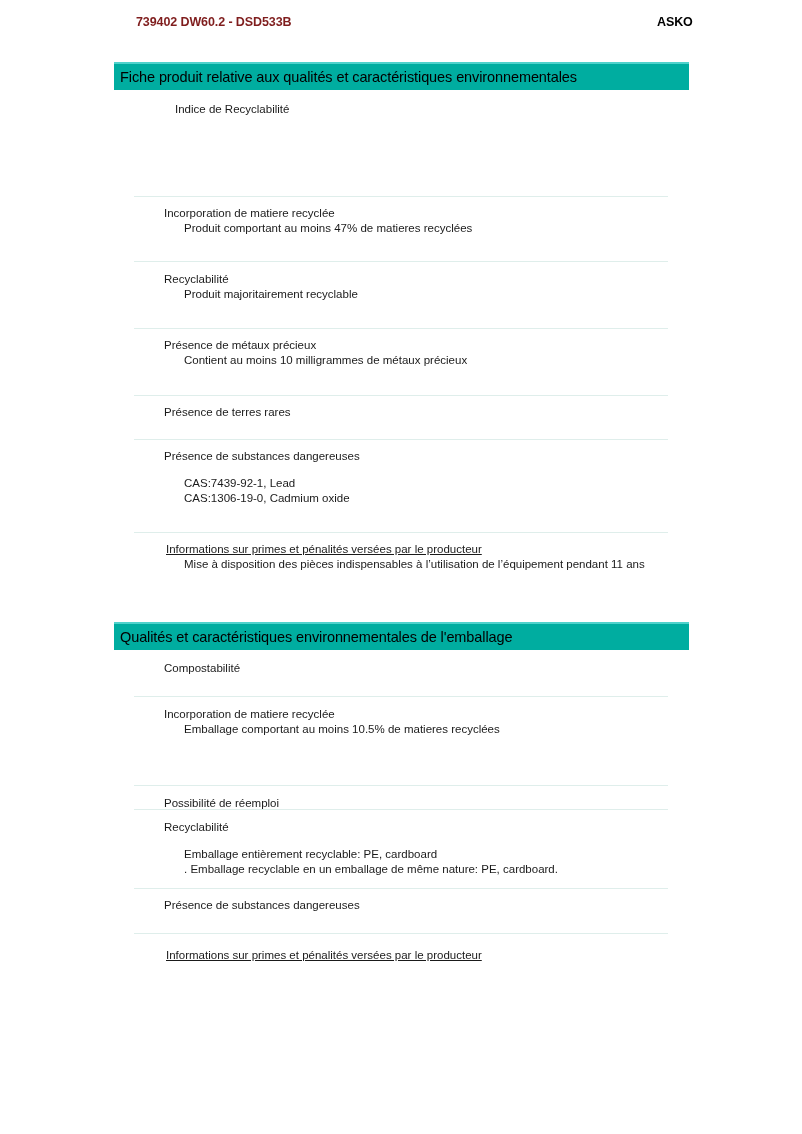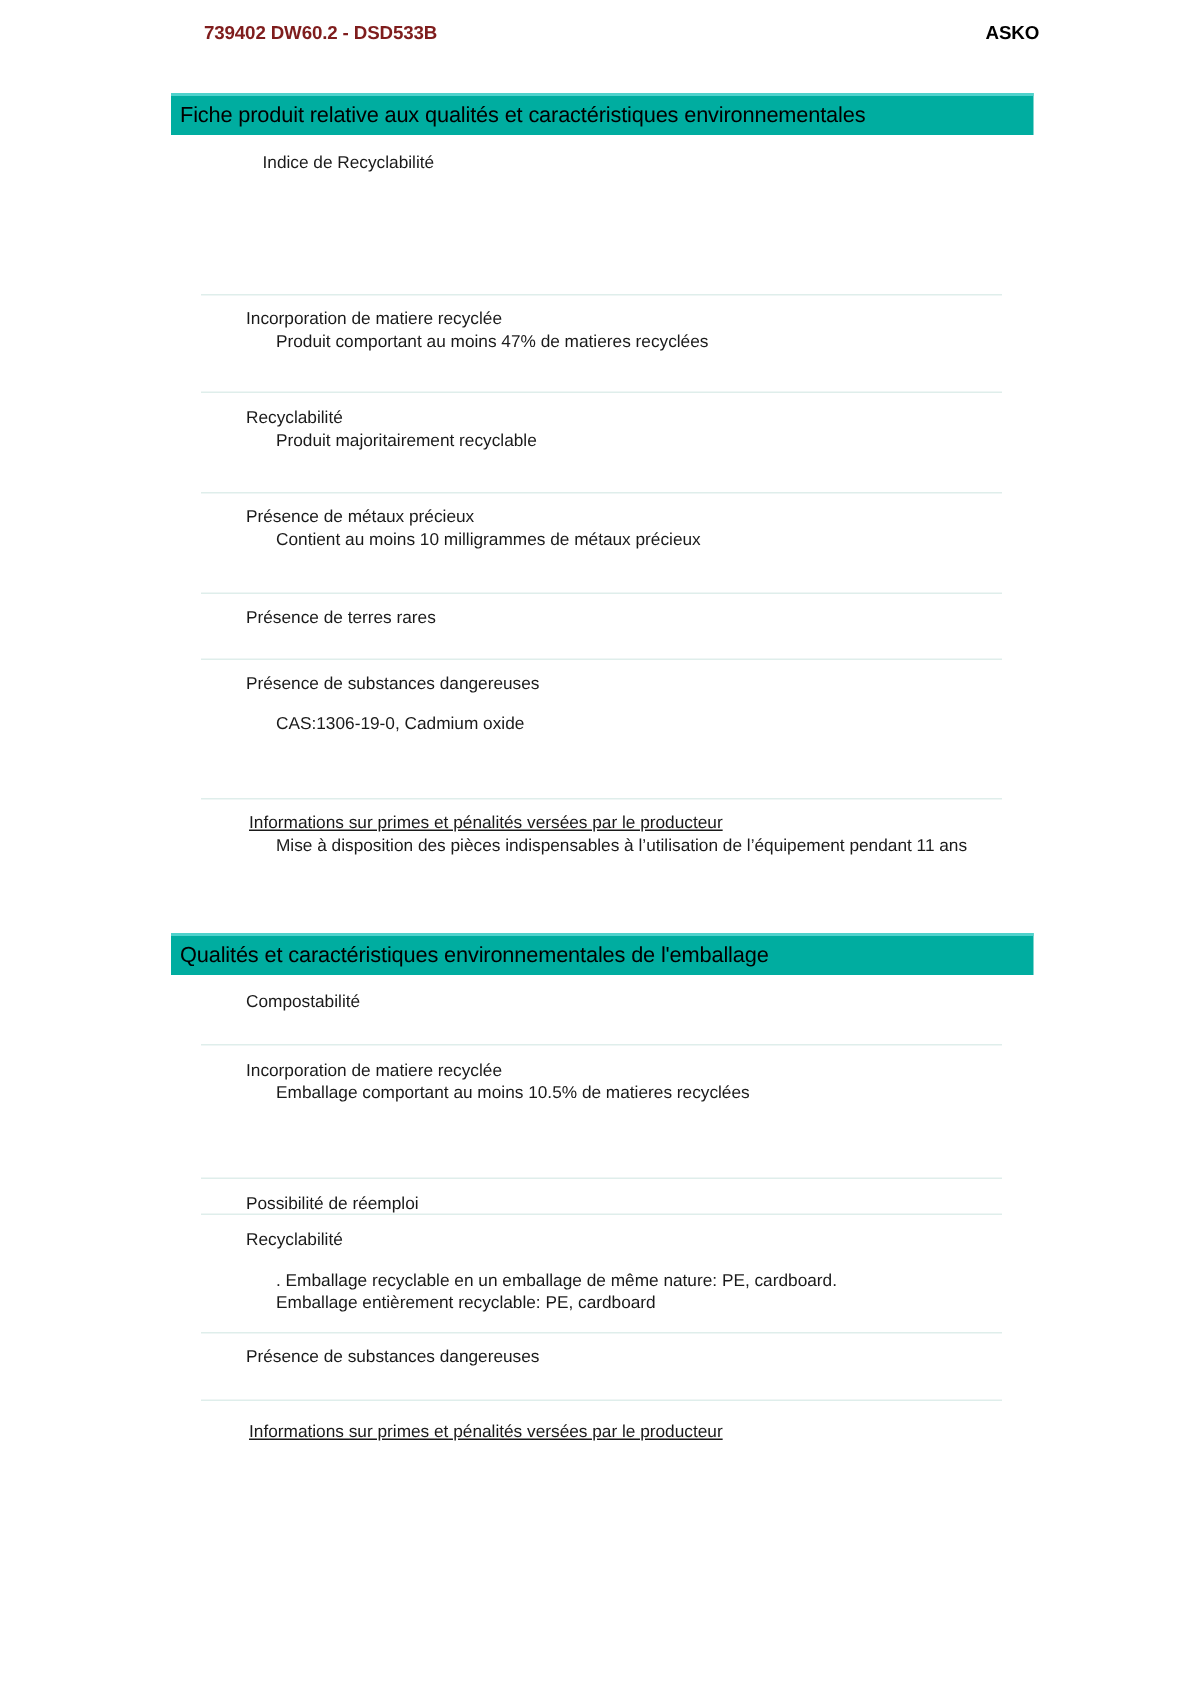--- a/index.html
+++ b/index.html
@@ -146,20 +146,21 @@
     </div>
   </div>
 
   <div class="row has-rule" style="top:395px; height:42px; padding-top:9px;">
     <div class="row-label ind-label">Présence de terres rares</div>
   </div>
 
   <div class="row has-rule" style="top:439px; height:90px; padding-top:9px;">
     <div class="row-label ind-label">Présence de substances dangereuses</div>
     <div class="val-block" style="margin-top:12px;">
+      <div class="row-value ind-value">CAS:7439-92-1, Lead</div>
       <div class="row-value ind-value">CAS:1306-19-0, Cadmium oxide</div>
     </div>
   </div>
 
   <div class="row has-rule" style="top:532px; height:60px; padding-top:9px;">
     <div class="row-label ind-label-sm">Informations sur primes et pénalités versées par le producteur</div>
     <div class="val-block">
       <div class="row-value ind-value">Mise à disposition des pièces indispensables à l’utilisation de l’équipement pendant 11 ans</div>
     </div>
   </div>
@@ -179,22 +180,22 @@
     </div>
   </div>
 
   <div class="row has-rule" style="top:785px; height:44px; padding-top:10px;">
     <div class="row-label ind-label">Possibilité de réemploi</div>
   </div>
 
   <div class="row has-rule" style="top:809px; height:79px; padding-top:10px;">
     <div class="row-label ind-label">Recyclabilité</div>
     <div class="val-block" style="margin-top:12px;">
+      <div class="row-value ind-value">Emballage entièrement recyclable: PE, cardboard</div>
       <div class="row-value ind-value">. Emballage recyclable en un emballage de même nature: PE, cardboard.</div>
-      <div class="row-value ind-value">Emballage entièrement recyclable: PE, cardboard</div>
     </div>
   </div>
 
   <div class="row has-rule" style="top:888px; height:44px; padding-top:9px;">
     <div class="row-label ind-label">Présence de substances dangereuses</div>
   </div>
 
   <div class="row has-rule" style="top:933px; height:44px; padding-top:14px;">
     <div class="row-label ind-label-sm">Informations sur primes et pénalités versées par le producteur</div>
   </div>

